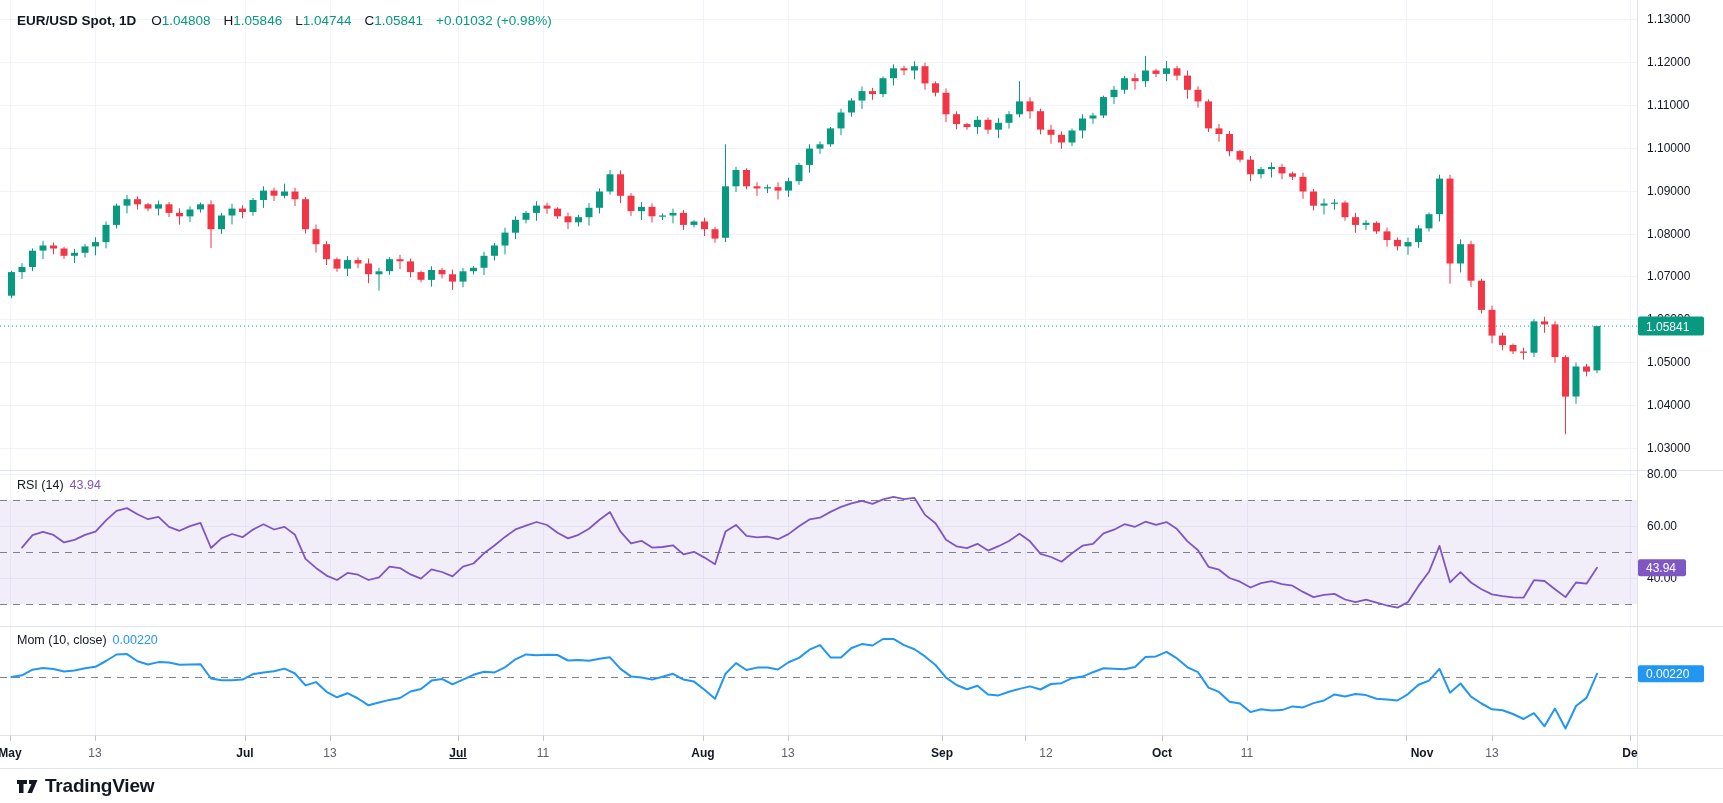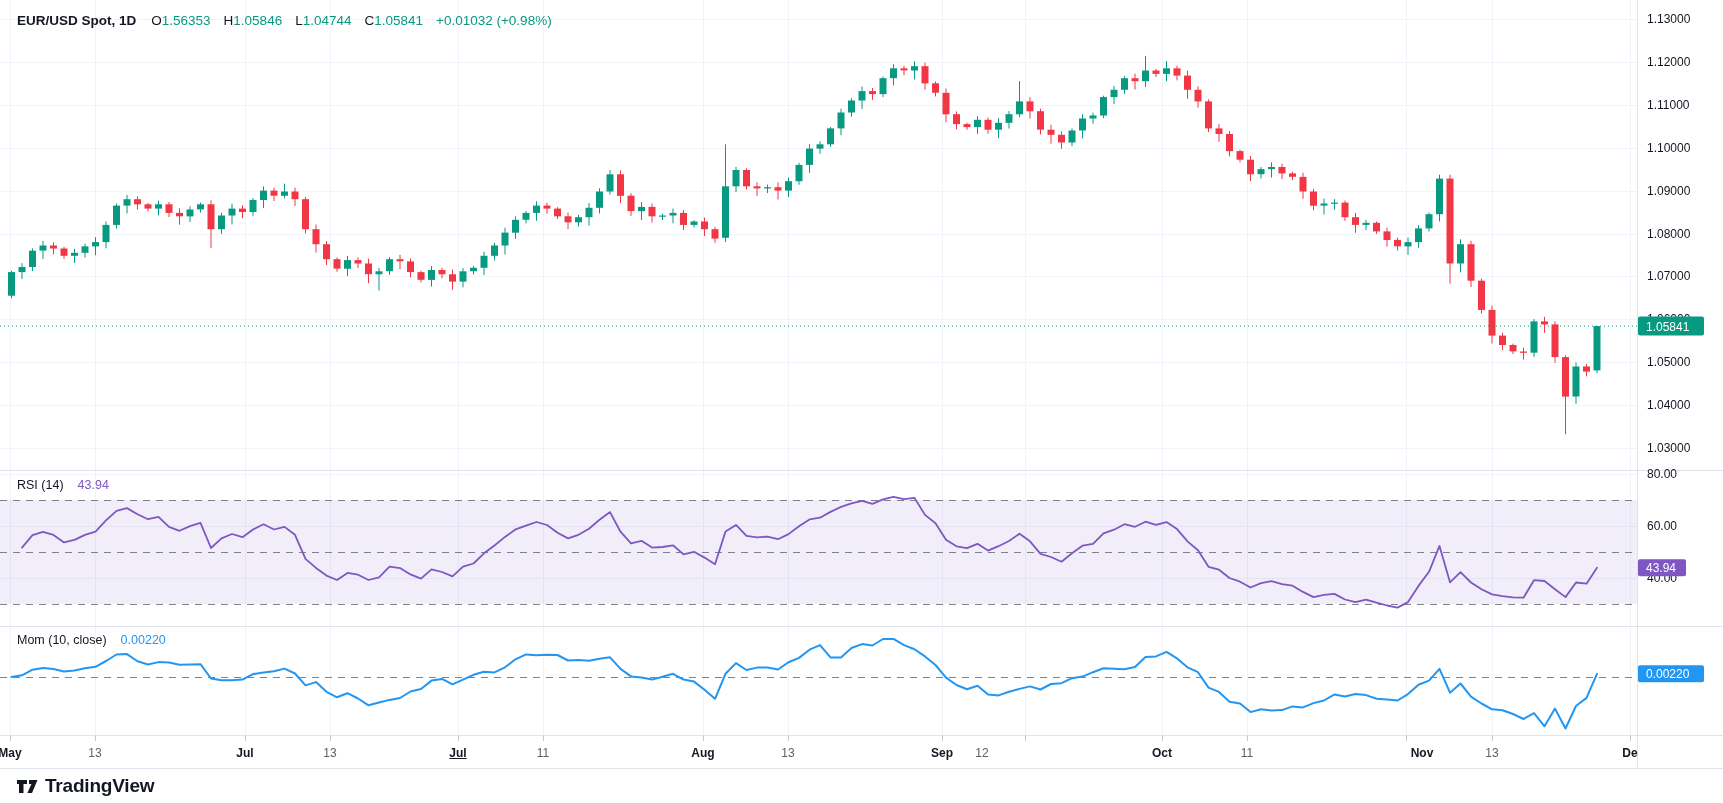--- a/index.html
+++ b/index.html
@@ -4,21 +4,21 @@
 <style>
   html,body{margin:0;padding:0;background:#fff}
   .stage{position:relative;width:1723px;height:803px;background:#fff;overflow:hidden;
          font-family:"Liberation Sans",sans-serif;color:#131722}
   #chart{position:absolute;left:0;top:0;font-family:"Liberation Sans",sans-serif}
   .hdr{position:absolute;left:17px;top:13px;display:flex;align-items:center;gap:13px;
        font-size:13.5px;color:#131722;white-space:nowrap;z-index:5}
   .hdr .sym{font-weight:600;margin-right:2px}
   .pair{display:inline-flex}
   .up{color:#089981}
-  .pane-label{position:absolute;left:17px;display:flex;gap:14px;font-size:12.5px;color:#131722;z-index:5}
+  .pane-label{position:absolute;left:17px;display:flex;gap:6px;font-size:12.5px;color:#131722;z-index:5}
   #rsi-label{top:478px}
   #mom-label{top:633px}
   .rsi-val{color:#7E57C2}
   .mom-val{color:#2196F3}
   #time-axis{position:absolute;left:0;top:741px;width:1620px;height:26px;z-index:4}
   #time-axis .tick{position:absolute;top:5px;transform:translateX(-50%);font-size:12px;color:#5d606b}
   #time-axis .tick.major{color:#131722;font-weight:700}
   .footer{position:absolute;left:0;top:769px;width:1723px;height:34px;display:flex;
           align-items:center;padding-left:17px;gap:7px;background:#fff;z-index:5}
   .brand{font-size:19px;font-weight:600;color:#131722;letter-spacing:-0.2px}
@@ -437,21 +437,21 @@
         <text x="1646" y="571.756" fill="#fff" font-size="12" text-anchor="start">43.94</text>
         <rect x="1638" y="665.31" width="66" height="17" rx="2" fill="#2196F3"></rect>
         <text x="1646" y="677.81" fill="#fff" font-size="12" text-anchor="start">0.00220</text>
       </g>
     </svg>
 
   <div class="hdr">
     <span class="sym">EUR/USD Spot, 1D</span>
     <span class="pair">
         <span>O</span>
-        <span class="up">1.56353</span>
+        <span class="up">1.04808</span>
       </span>
     <span class="pair">
         <span>H</span>
         <span class="up">1.05846</span>
       </span>
     <span class="pair">
         <span>L</span>
         <span class="up">1.04744</span>
       </span>
     <span class="pair">
@@ -474,21 +474,21 @@
   <div id="time-axis">
       <span class="tick major" style="left: 10px;">May</span>
       <span class="tick" style="left: 95px;">13</span>
       <span class="tick major" style="left: 245px;">Jul</span>
       <span class="tick" style="left: 330px;">13</span>
       <span class="tick major" style="left: 458px; text-decoration: underline;">Jul</span>
       <span class="tick" style="left: 543px;">11</span>
       <span class="tick major" style="left: 703px;">Aug</span>
       <span class="tick" style="left: 788px;">13</span>
       <span class="tick major" style="left: 942px;">Sep</span>
-      <span class="tick" style="left: 982px;">12</span>
+      <span class="tick" style="left: 1046px;">12</span>
       <span class="tick major" style="left: 1162px;">Oct</span>
       <span class="tick" style="left: 1247px;">11</span>
       <span class="tick major" style="left: 1406px; padding-left: 32px;">Nov</span>
       <span class="tick" style="left: 1492px;">13</span>
       <span class="tick major" style="left: 1630px;">De</span>
     </div>
 
   <div class="footer">
     <span style="display:inline-flex">
       <svg width="21" height="15" viewBox="0 0 21 15">

